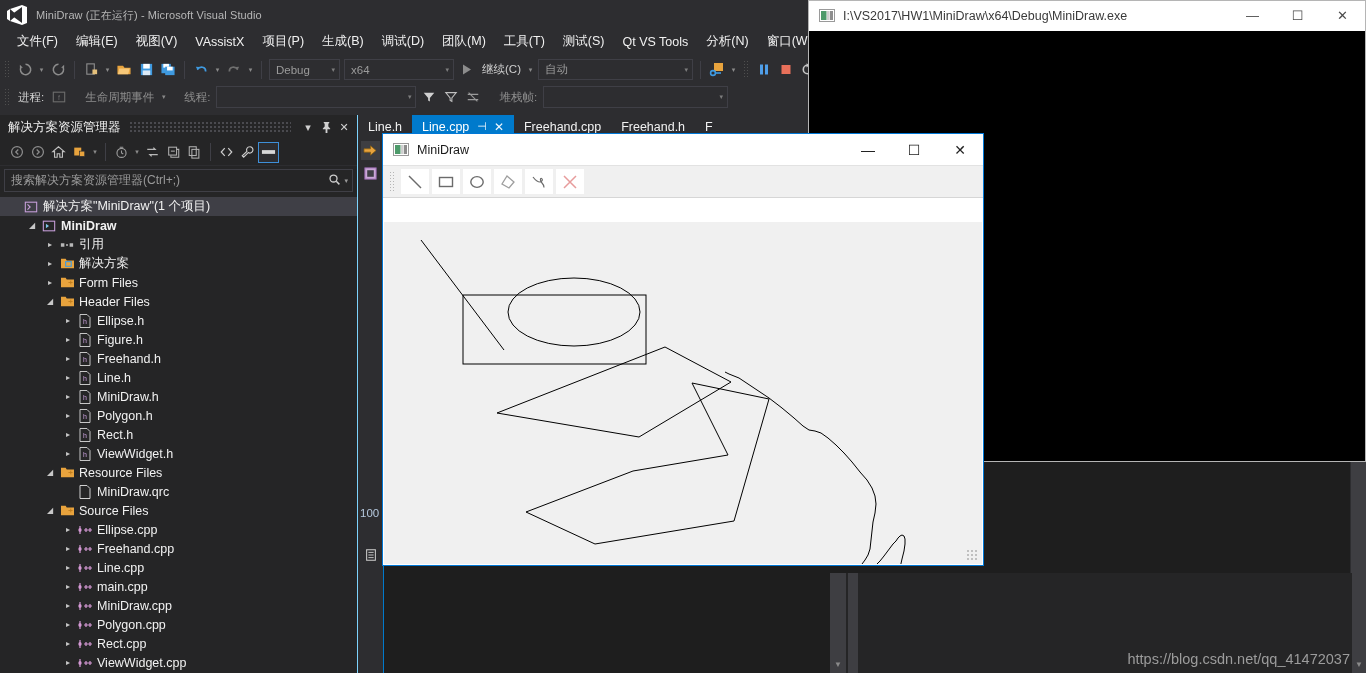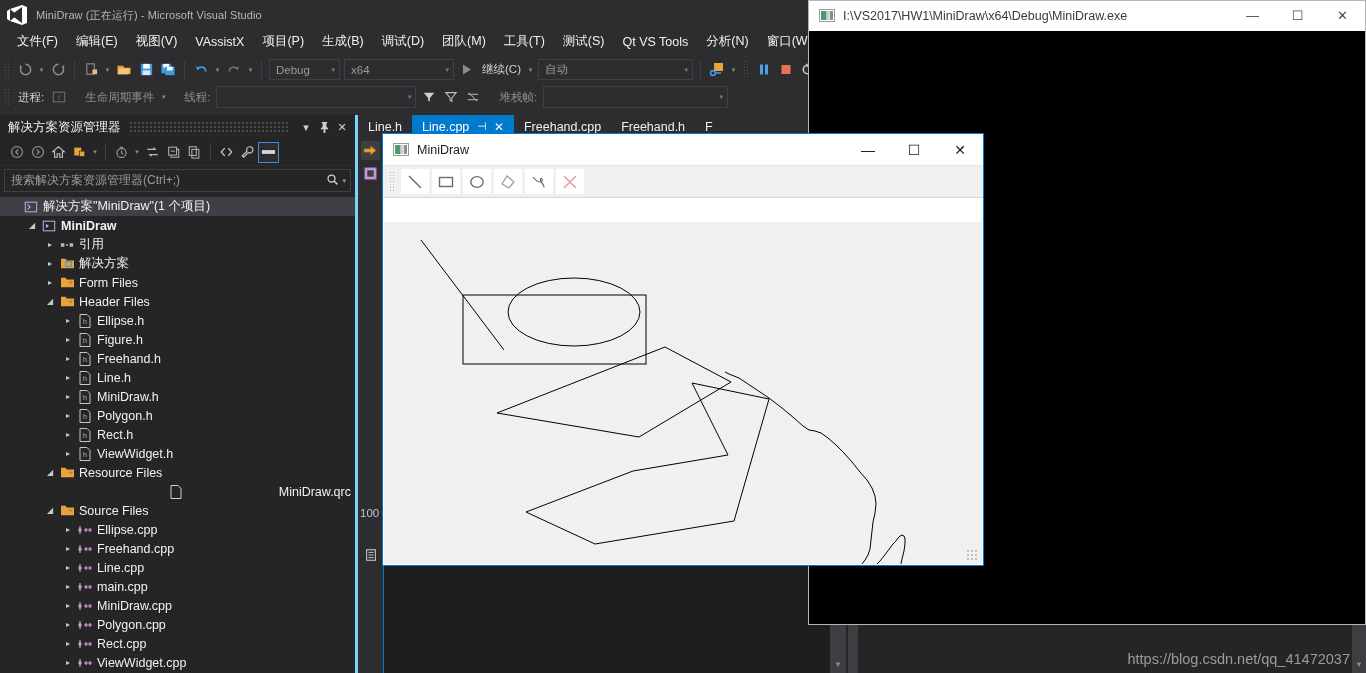--- a/index.html
+++ b/index.html
@@ -69,21 +69,21 @@
     font-size: 11.5px; color: #9b9b9b; flex:none; margin: 0 2px;
   }
   .tb-combo .cap { flex: 1; white-space: nowrap; overflow: hidden; }
   .tb-combo .chev { font-size: 7px; color:#7d7d7d; margin-left: 6px; }
   .tb-label { font-size: 11.5px; color:#cfcfcf; white-space: nowrap; margin:0 4px; }
   .tb-label.dim { color:#8d8d8d;margin-left:15px; }
 
   
   #solution-explorer {
     position: absolute; left: 0; top: 115px; width: 358px; height: 558px;
-    background: #252526; border-right: 3px solid #7dd3fc;
+    background: #252526; border-right: 1px solid #7dd3fc;
   }
   #se-header {
     height: 24px; display: flex; align-items: center; padding: 0 4px 0 8px;
     color: #f1f1f1; font-size: 12.5px;
   }
   #se-header .title { white-space: nowrap; }
   #se-header .dots {
     flex: 1; height: 12px; margin: 0 8px;
     background-image: radial-gradient(#4a4a4f 35%, transparent 36%);
     background-size: 4px 4px; background-position: 0 4px;
@@ -174,21 +174,21 @@
   #watermark {
     position: absolute; right: 16px; bottom: 6px; font-size: 14.5px; color: #9c9c9c;
     white-space: nowrap;
   }
   #bp-right-strip { position:absolute; right:0; top:0; width:14px; bottom:0; background:#3e3e42; }
   #bp-right-strip .tri { position:absolute; left:0; bottom:4px; width:14px; text-align:center;
                          color:#8a8a8a; font-size:8px; }
 
   
   #console-window {
-    position: absolute; left: 808px; top: 0; width: 558px; height: 625px;
+    position: absolute; left: 808px; top: 0; width: 558px; height: 462px;
     background: #000; border: 1px solid #b5b5b5; box-shadow: 0 0 0 0 rgba(0,0,0,0);
   }
   #console-titlebar {
     height: 30px; background: #ffffff; display: flex; align-items: center;
     border-bottom: 1px solid #ffffff;
   }
   #console-icon { width: 16px; height: 16px; margin: 0 8px 0 10px; flex:none; }
   #console-title { font-size: 12.5px; color: #3a3a3a; white-space: nowrap; flex: 1; }
   .wbtn { width: 45px; height: 30px; display:flex; align-items:center;
           justify-content:center; color:#4a4a4a; font-size: 13px; flex:none; }
@@ -656,21 +656,21 @@
           <div class="tree-row" style="padding-left: 42px;">
             <span class="tw" style="transform: rotate(0deg);">◢</span>
             <span class="ticon">
               <svg width="15" height="13" viewBox="0 0 16 14">
                 <path d="M1 2h5l1.2 1.8H15V12H1z" fill="#e8a33d"></path>
                 <path d="M9 7h4.5M11.5 5v4" stroke="#c07e1e" stroke-width="1"></path>
               </svg>
             </span>
             <span class="tlabel">Resource Files</span>
           </div>
-          <div class="tree-row" style="padding-left: 60px; justify-content: space-between;">
+          <div class="tree-row" style="padding-left: 60px;">
             <span class="tw empty"></span>
             <span class="ticon">
               <svg width="12" height="14" viewBox="0 0 12 14">
                 <path d="M1 .5h7l3 3V13.5H1z" fill="none" stroke="#d0d0d0" stroke-width="1"></path>
               </svg>
             </span>
             <span class="tlabel">MiniDraw.qrc</span>
           </div>
           <div class="tree-row" style="padding-left: 42px;">
             <span class="tw" style="transform: rotate(0deg);">◢</span>

